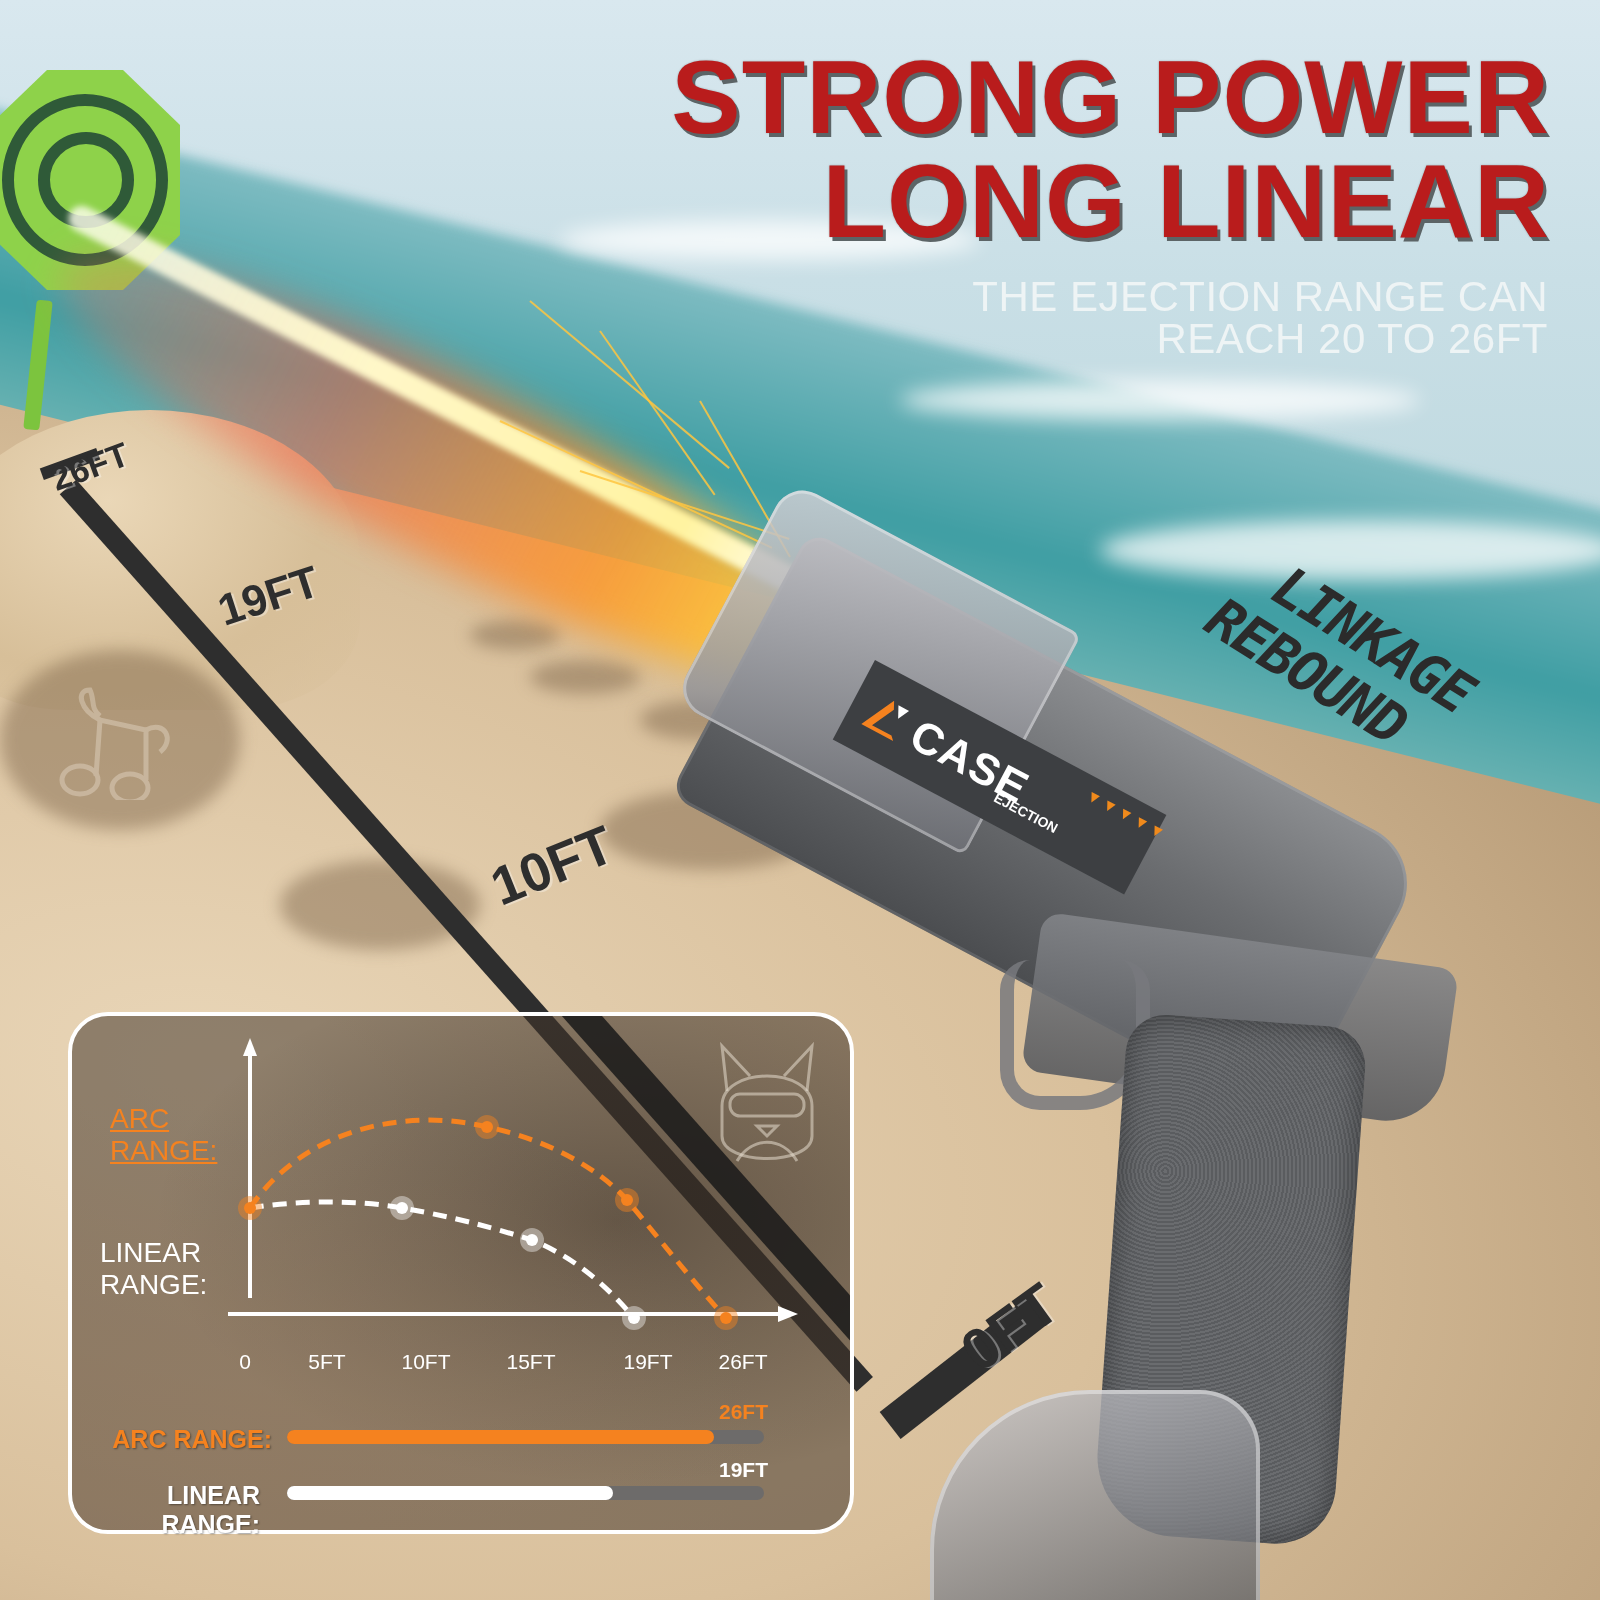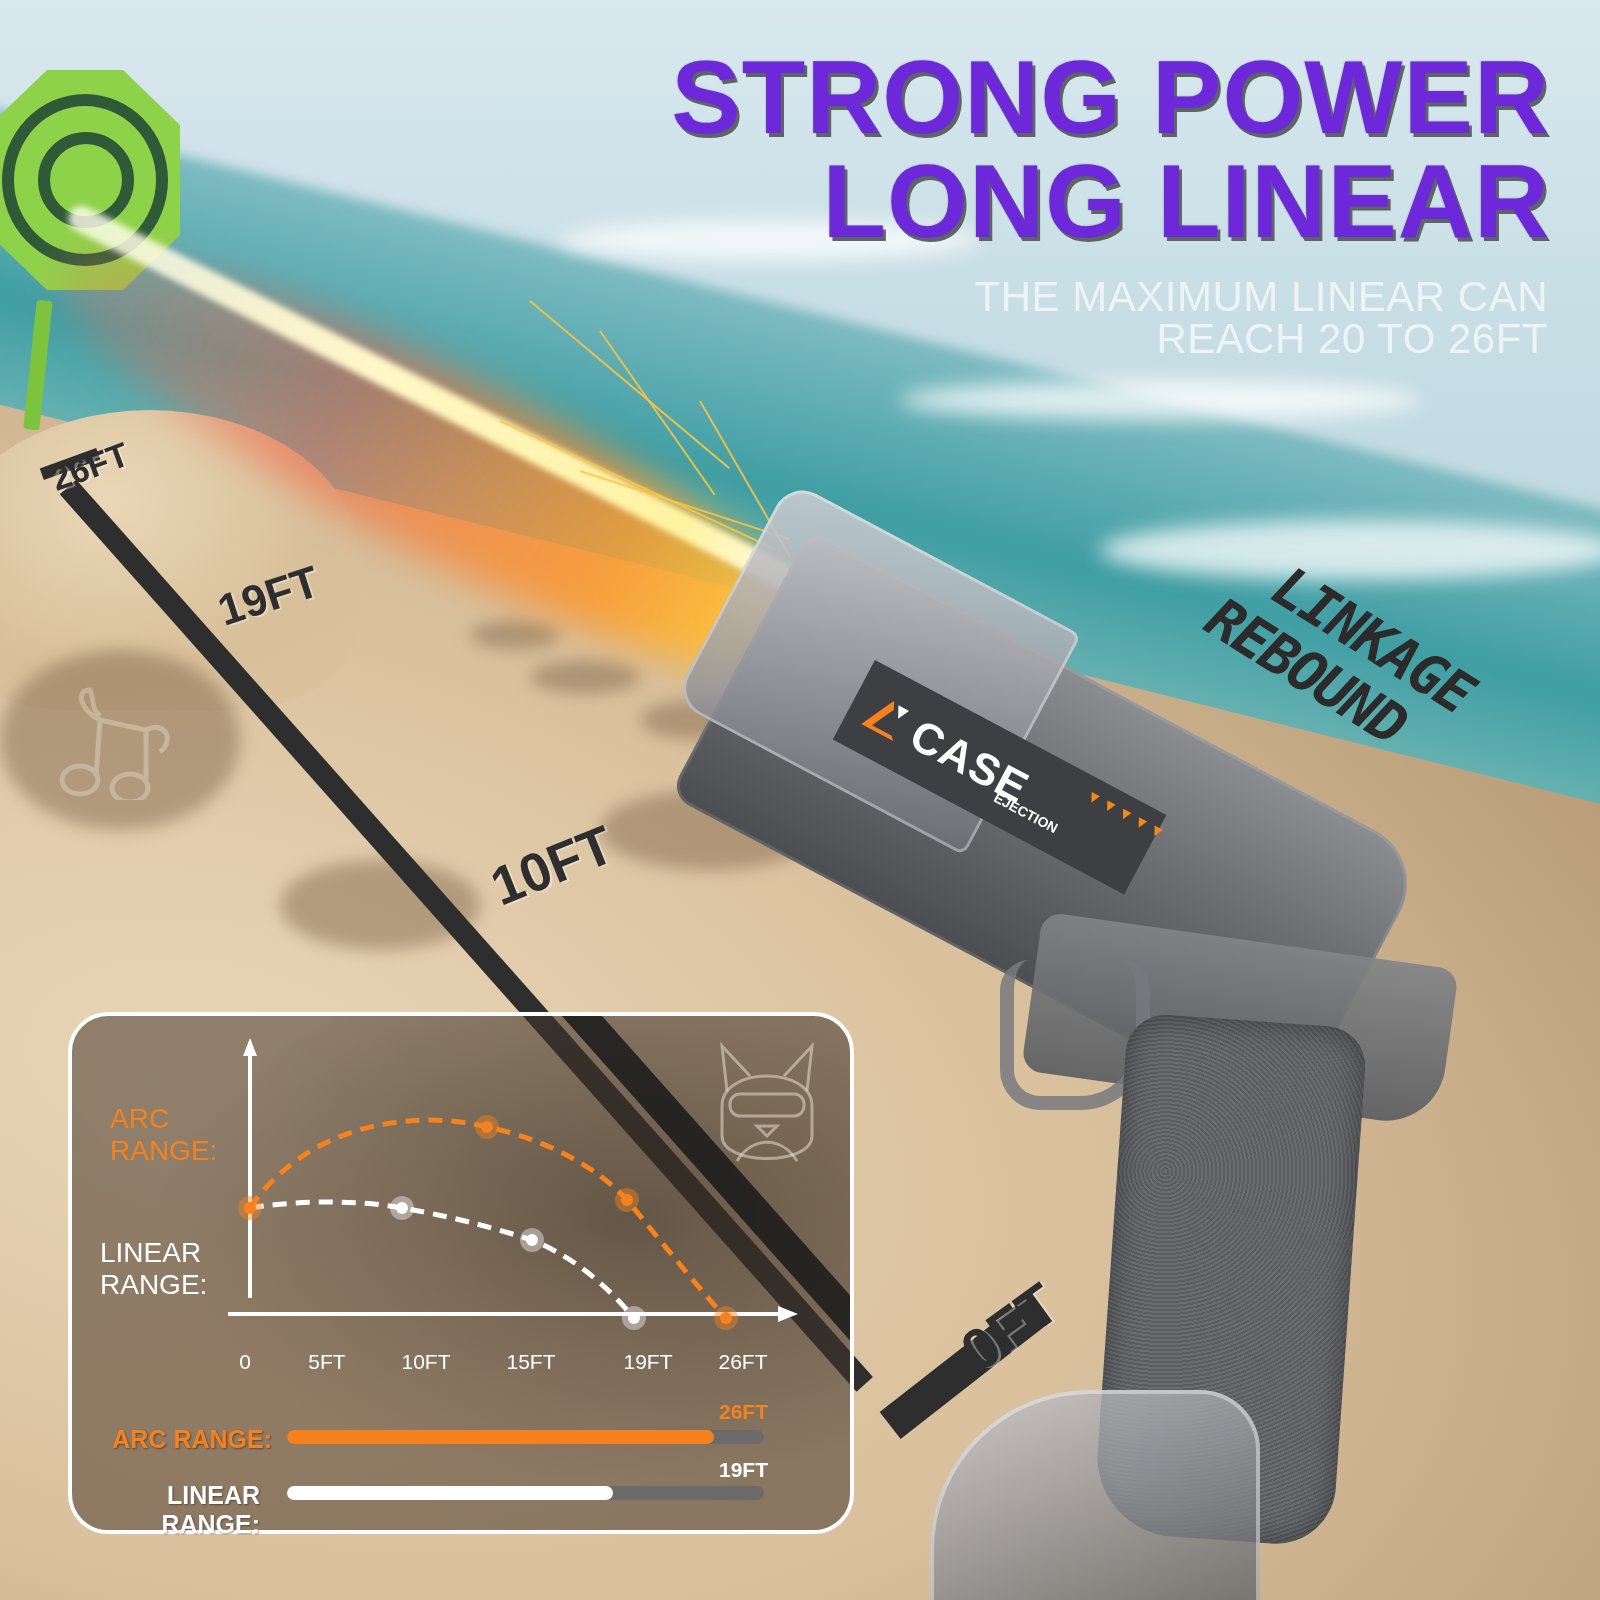--- a/index.html
+++ b/index.html
@@ -98,21 +98,21 @@
     border-radius: 160px 60px 0 0; box-shadow: inset 0 0 0 4px rgba(255,255,255,0.4);
   }
   .trigger-guard {
     position: absolute; left: 220px; top: 500px; width: 150px; height: 150px;
     border: 14px solid rgba(120,122,126,0.85); border-radius: 30px 30px 70px 40px; border-top: none;
   }
 
   
   .headline {
     position: absolute; right: 50px; top: 45px; text-align: right;
-    color: #6d28d9; font-weight: 700; font-size: 104px; line-height: 104px; letter-spacing: 1px;
+    color: #b91c1c; font-weight: 700; font-size: 104px; line-height: 104px; letter-spacing: 1px;
     text-shadow: 3px 4px 0 #5c6466, 0 0 2px rgba(0,0,0,0.3);
   }
   .subhead {
     position: absolute; right: 52px; top: 276px; text-align: right;
     color: #eef4f5; font-size: 42px; line-height: 42px; font-weight: 400; letter-spacing: 0.5px;
   }
 
   
   .ruler-bar {
     position: absolute; left: 68px; top: 476px; width: 1200px; height: 22px;
@@ -228,21 +228,21 @@
       <path d="M96 50 C115 40 125 60 110 72"></path>
     </g>
   </svg>
 </div>
 
 <div class="headline">
   <div>STRONG POWER</div>
   <div>LONG LINEAR</div>
 </div>
 <div class="subhead">
-  <div>THE MAXIMUM LINEAR CAN</div>
+  <div>THE EJECTION RANGE CAN</div>
   <div>REACH 20 TO 26FT</div>
 </div>
 
 <div class="ruler-cap-top"></div>
 <div class="ruler-bar"></div>
 <div class="ruler-cap-bottom"></div>
 
 <div class="dist-label" style="left:46px;top:462px;font-size:34px;transform:rotate(-20deg);">26FT</div>
 <div class="dist-label" style="left:212px;top:588px;font-size:44px;transform:rotate(-18deg);">19FT</div>
 <div class="dist-label" style="left:482px;top:860px;font-size:54px;transform:rotate(-22deg);">10FT</div>
@@ -293,21 +293,21 @@
   <g>
     <circle cx="402" cy="1208" r="12" fill="rgba(255,255,255,0.4)"></circle>
       <circle cx="402" cy="1208" r="6" fill="#fff"></circle>
     <circle cx="532" cy="1240" r="12" fill="rgba(255,255,255,0.4)"></circle>
       <circle cx="532" cy="1240" r="6" fill="#fff"></circle>
     <circle cx="634" cy="1318" r="12" fill="rgba(255,255,255,0.4)"></circle>
       <circle cx="634" cy="1318" r="6" fill="#fff"></circle>
   </g>
 </svg>
 
-<div class="ylabel" style="left:110px;top:1103px;color:#f5821f;">
+<div class="ylabel" style="left:110px;top:1103px;color:#f5821f;text-decoration:underline;">
   <div>ARC</div>
   <div>RANGE:</div>
 </div>
 <div class="ylabel" style="left:100px;top:1237px;color:#ffffff;">
   <div>LINEAR</div>
   <div>RANGE:</div>
 </div>
 
 <div class="xtick" style="left:245px;">0</div>
 <div class="xtick" style="left:327px;">5FT</div>

